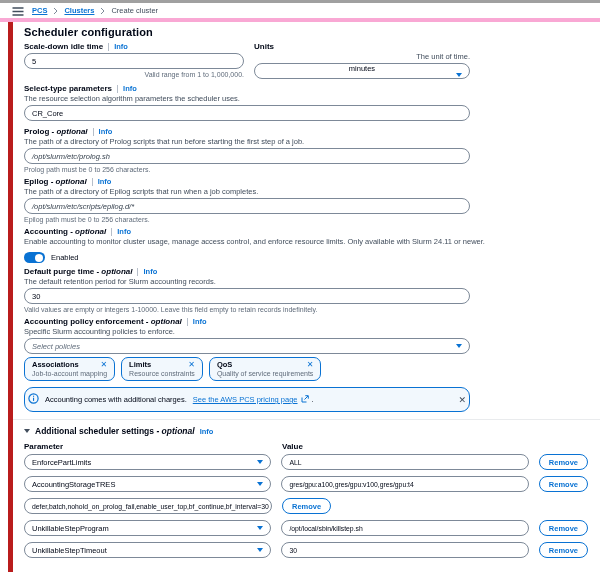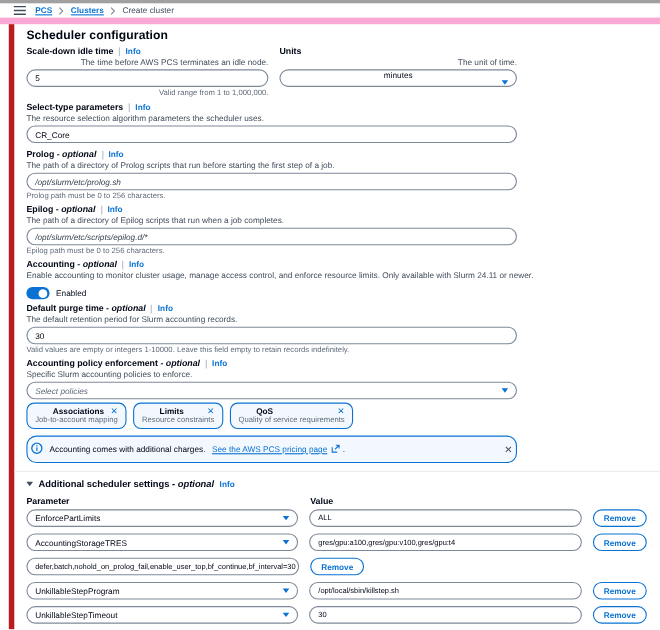--- a/index.html
+++ b/index.html
@@ -1,21 +1,21 @@
 <!DOCTYPE html>
 <html><head>
 <meta charset="utf-8">
 <style>
   * { box-sizing: border-box; margin: 0; padding: 0; }
   html,body { width: 600px; height: 573px; overflow: hidden; background: #fff;
     font-family: "Liberation Sans", sans-serif; color: #000716; }
 
   .top-strip { height: 3px; background: #a0a0a0; }
   .topbar { height: 19px; display: flex; align-items: center; gap: 8px;
-    padding: 0 12px; border-bottom: 6px solid #f9a8d4; }
+    padding: 0 12px; border-bottom: 4px solid #f9a8d4; }
   .crumbs { display: flex; align-items: center; gap: 6px; font-size: 7.5px; }
   .crumb-link { color: #0972d3; text-decoration: underline; font-weight: 600; cursor: pointer; }
   .crumb-current { color: #414d5c; }
   .crumb-sep svg { display: block; }
 
   .main { margin-left: 8px; border-left: 5px solid #b91c1c; min-height: 550px;
     padding: 2px 12px 0 11px; }
 
   h1 { font-size: 11px; font-weight: 700; margin: 2px 0 4px; letter-spacing: .1px; }
 
@@ -46,21 +46,21 @@
   .toggle-row { display: flex; align-items: center; gap: 6px; margin-top: 6px; }
   .toggle { width: 21px; height: 11px; border-radius: 6px; background: #0972d3;
     position: relative; cursor: pointer; }
   .toggle::after { content: ''; position: absolute; right: 2px; top: 1.5px;
     width: 8px; height: 8px; border-radius: 50%; background: #fff; }
   .toggle-label { font-size: 7.5px; }
 
   .tokens { display: flex; gap: 6px; margin-top: 3px; }
   .token { border: 1px solid #0972d3; background: #f2f8fd; border-radius: 7px;
     padding: 2px 7px 3px; min-width: 72px; }
-  .token-top { display: flex; align-items: center; gap: 4px; justify-content: space-between; margin-left: 16px; }
+  .token-top { display: flex; align-items: center; gap: 4px; justify-content: space-between; }
   .token-label { font-size: 7.5px; font-weight: 600; }
   .token-x { font-size: 8px; color: #0972d3; cursor: pointer; line-height: 8px; }
   .token-desc { font-size: 7px; color: #5f6b7a; margin-top: 1px; white-space: nowrap; }
 
   .banner { width: 446px; margin-top: 6px; border: 1.5px solid #0972d3;
     background: #f2f8fd; border-radius: 9px; padding: 5px 3px;
     display: flex; align-items: center; gap: 6px; font-size: 7.5px; }
   .banner a { color: #0972d3; text-decoration: underline; cursor: pointer; }
   .banner .x { margin-left: auto; color: #414d5c; font-size: 9px; cursor: pointer; }
 
@@ -114,21 +114,20 @@
 
   <h1>Scheduler configuration</h1>
 
   <div class="two-col field" style="margin-bottom:5px;text-align:right;">
     <div class="col-narrow">
       <div class="label-row">
         <span class="lbl">Scale-down idle time</span>
         <span class="sep"></span>
         <a class="info">Info</a>
       </div>
-      <div class="desc">The time before AWS PCS terminates an idle node.</div>
       <div class="input">
         <span>5</span>
       </div>
       <div class="constraint">Valid range from 1 to 1,000,000.</div>
     </div>
     <div class="col-units">
       <div class="label-row">
         <span class="lbl">Units</span>
       </div>
       <div class="desc">The unit of time.</div>

